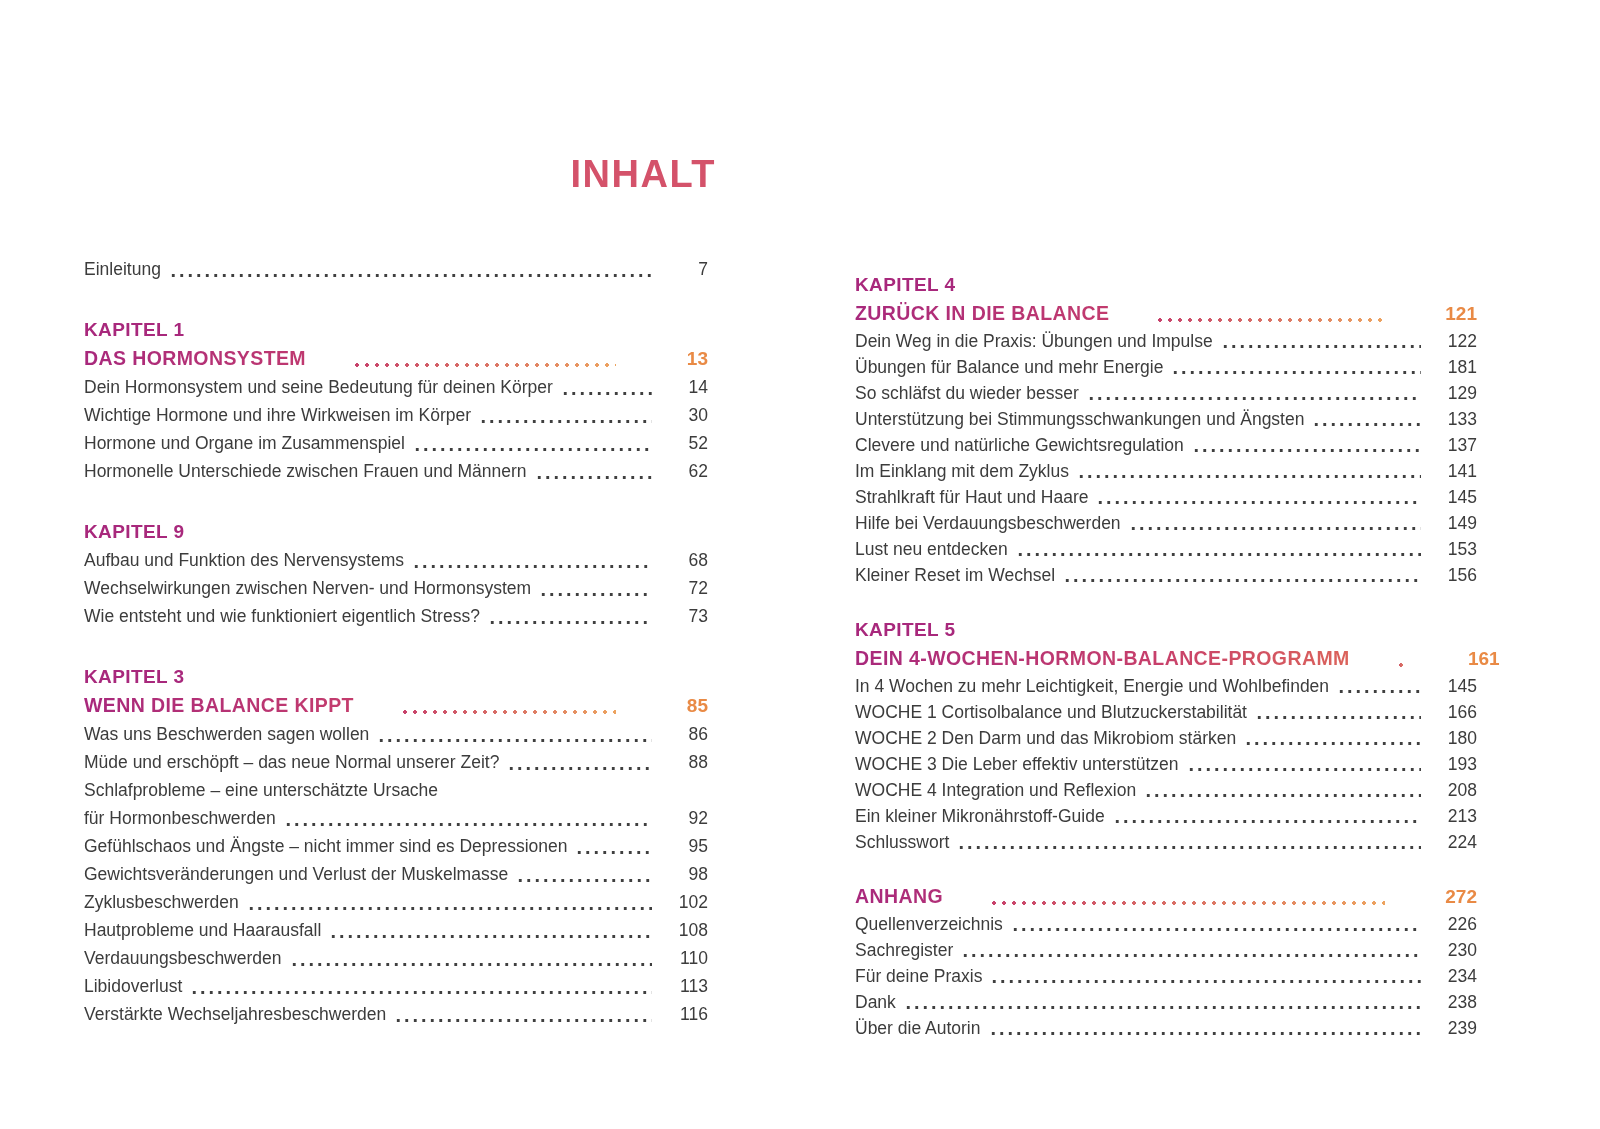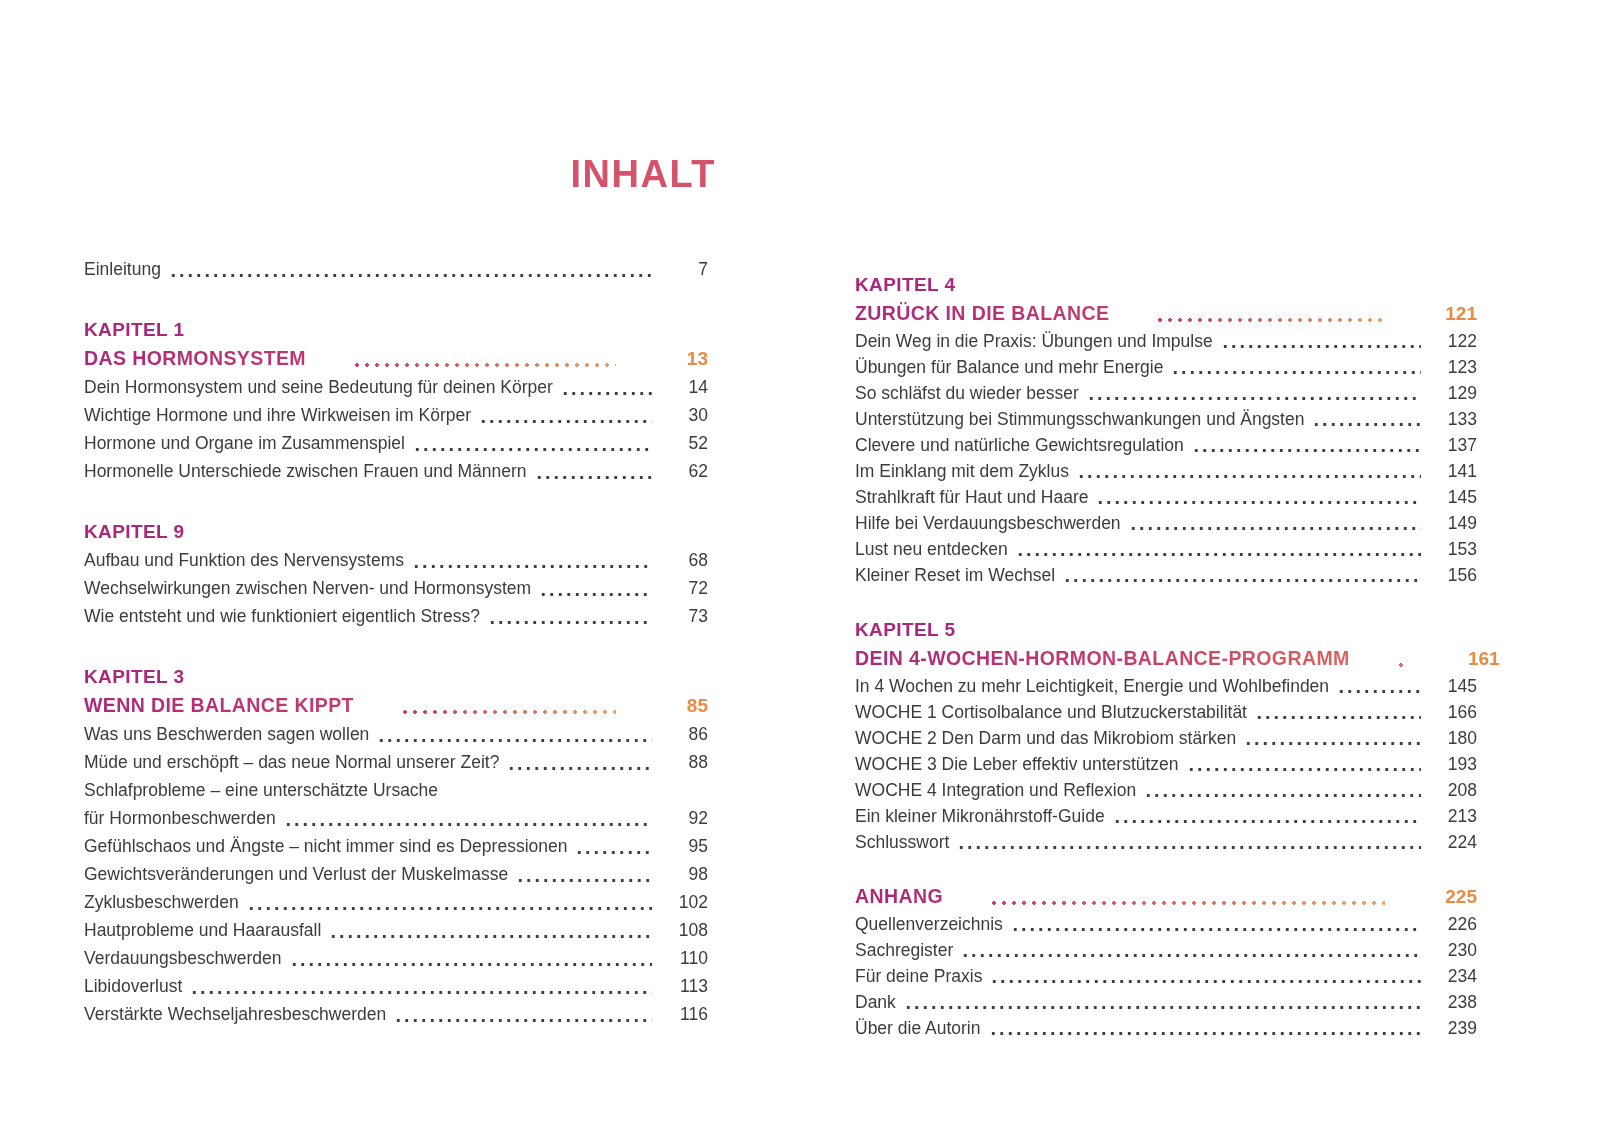--- a/index.html
+++ b/index.html
@@ -225,21 +225,21 @@
           <span class="pnum ch-pnum">121</span>
         </div>
         <div class="row entry-row">
           <span class="entry-label">Dein Weg in die Praxis: Übungen und Impulse</span>
           <span class="leader"></span>
           <span class="pnum">122</span>
         </div>
         <div class="row entry-row">
           <span class="entry-label">Übungen für Balance und mehr Energie</span>
           <span class="leader"></span>
-          <span class="pnum">123</span>
+          <span class="pnum">181</span>
         </div>
         <div class="row entry-row">
           <span class="entry-label">So schläfst du wieder besser</span>
           <span class="leader"></span>
           <span class="pnum">129</span>
         </div>
         <div class="row entry-row">
           <span class="entry-label">Unterstützung bei Stimmungsschwankungen und Ängsten</span>
           <span class="leader"></span>
           <span class="pnum">133</span>
@@ -315,21 +315,21 @@
         <div class="row entry-row">
           <span class="entry-label">Schlusswort</span>
           <span class="leader"></span>
           <span class="pnum">224</span>
         </div>
       </section>
       <section class="chapter-block">
         <div class="row chapter-row">
           <span class="ch-title">ANHANG</span>
           <span class="leader ch-leader"></span>
-          <span class="pnum ch-pnum">225</span>
+          <span class="pnum ch-pnum">272</span>
         </div>
         <div class="row entry-row">
           <span class="entry-label">Quellenverzeichnis</span>
           <span class="leader"></span>
           <span class="pnum">226</span>
         </div>
         <div class="row entry-row">
           <span class="entry-label">Sachregister</span>
           <span class="leader"></span>
           <span class="pnum">230</span>

